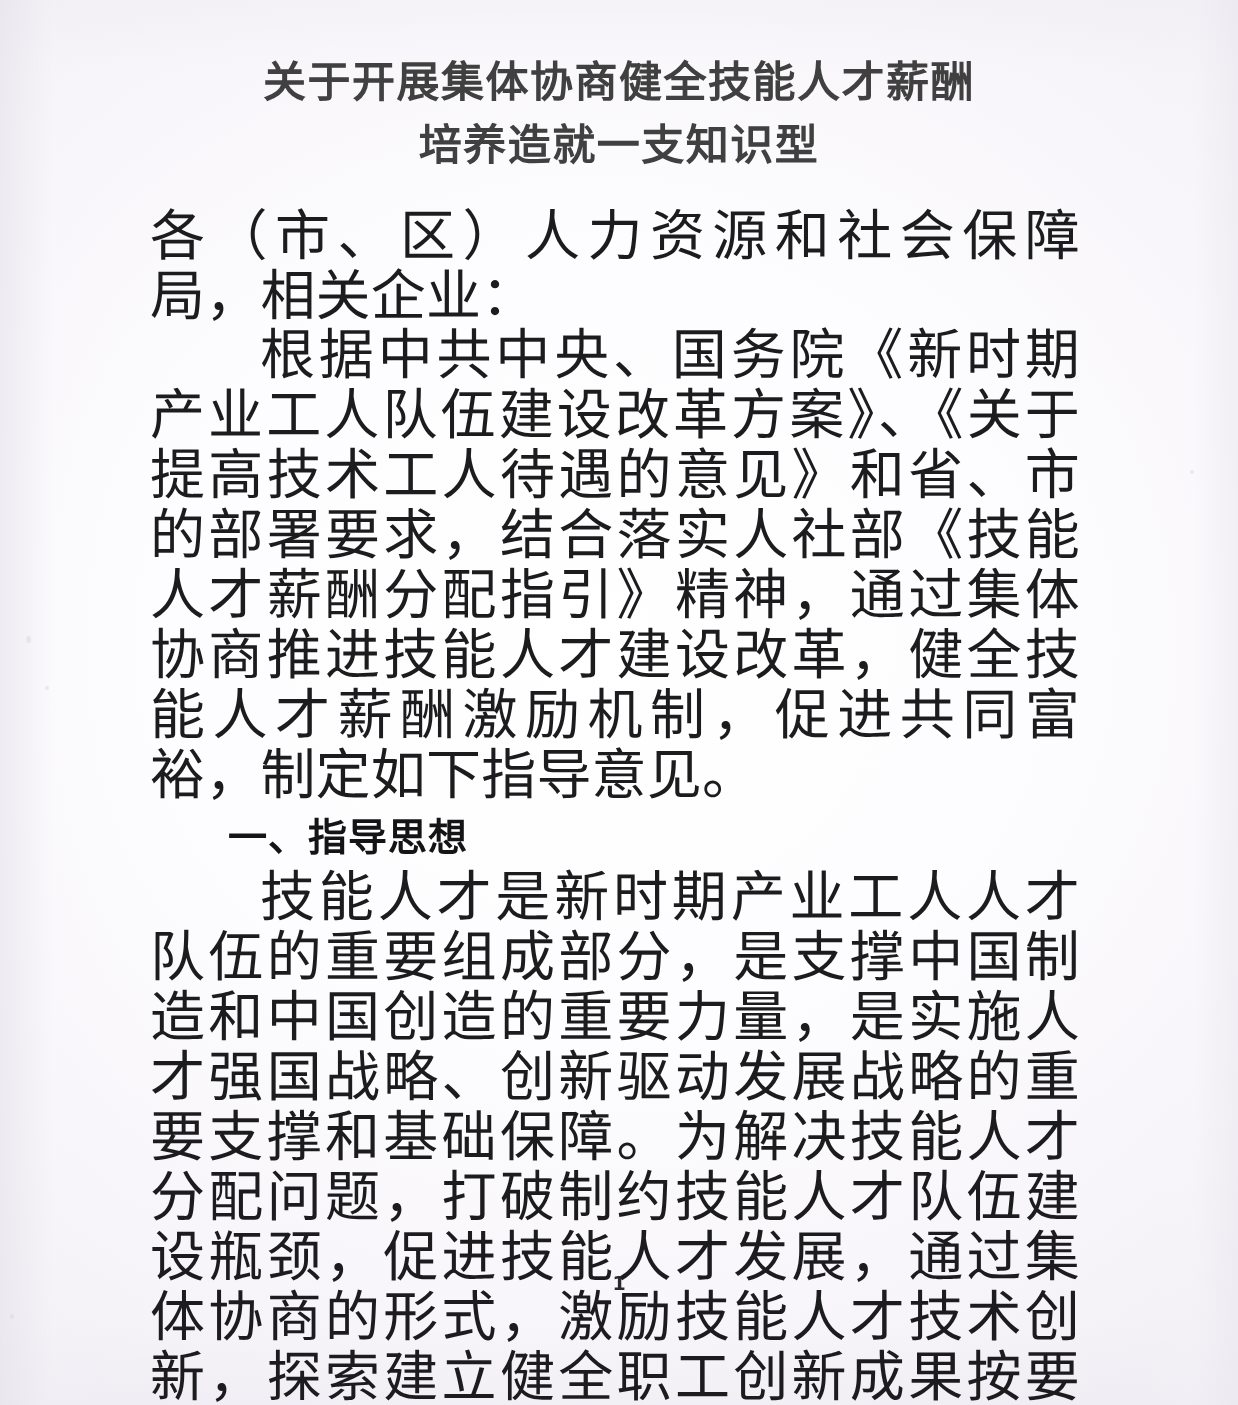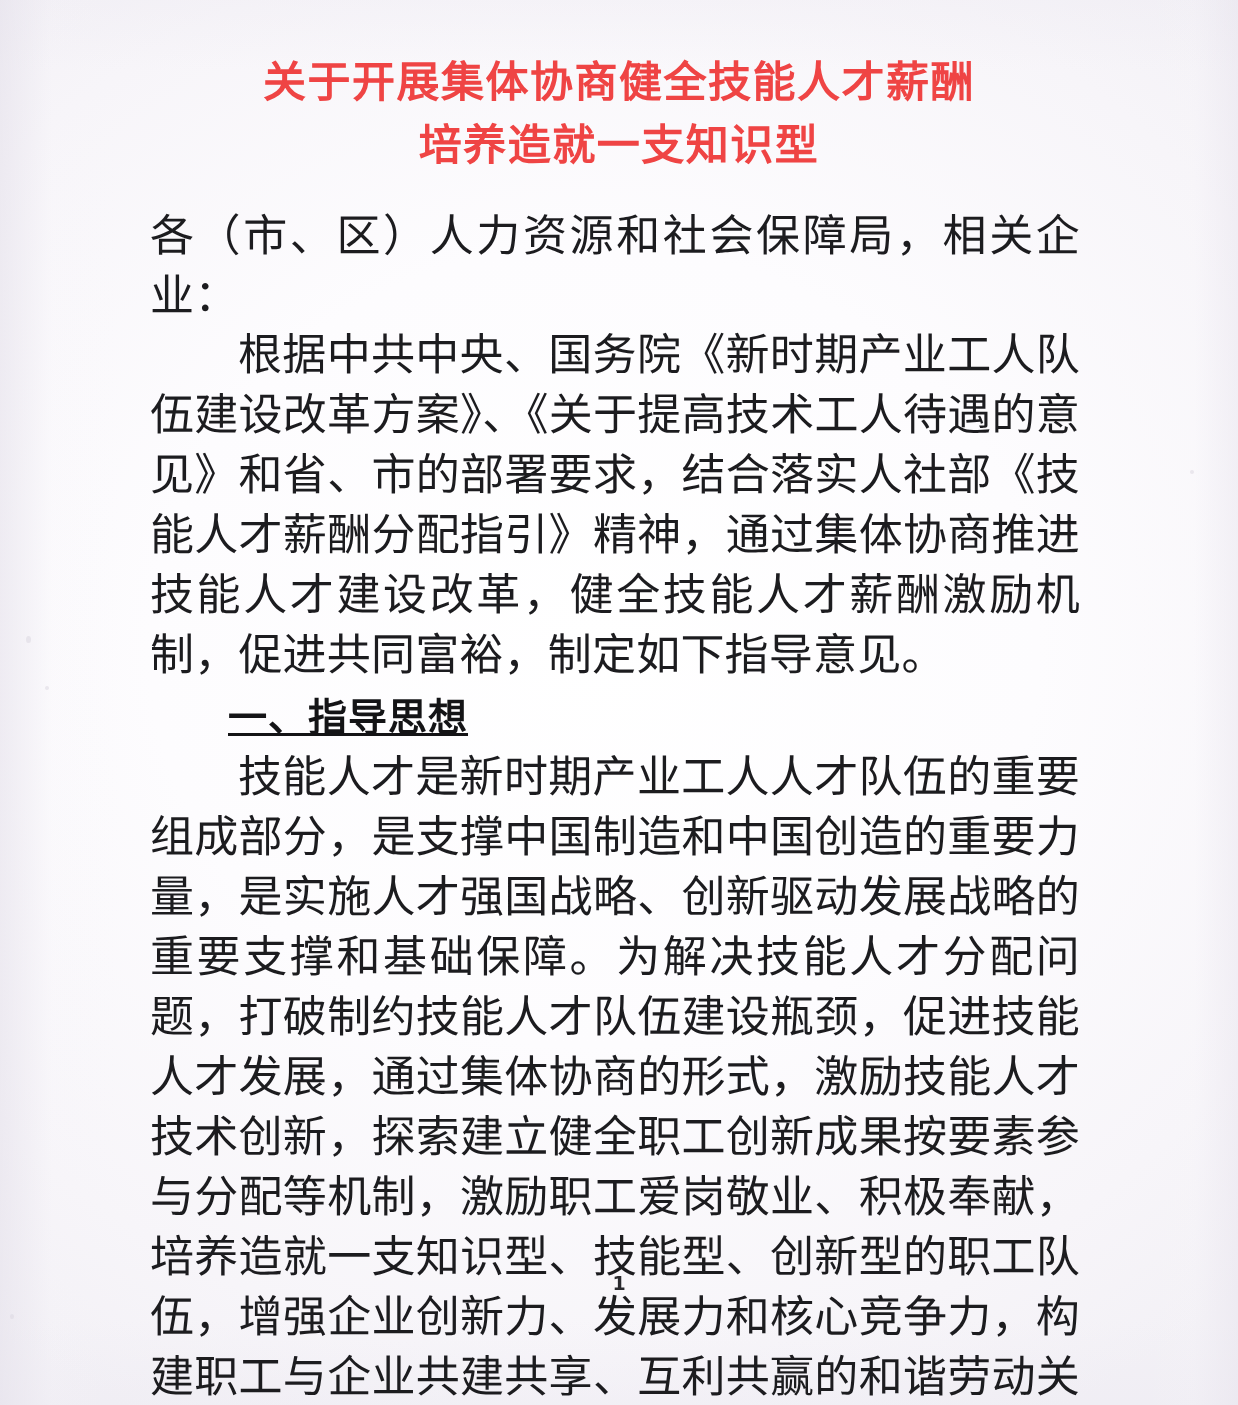--- a/index.html
+++ b/index.html
@@ -52,33 +52,33 @@
     position: absolute;
     left: 0;
     right: 0;
     top: 22px;
     text-align: center;
     font-family: "DejaVu Sans", "Liberation Sans", sans-serif;
     font-weight: 700;
     font-size: 43px;
     line-height: 63px;
     letter-spacing: 1.5px;
-    color: #ef4444;
+    color: #404040;
   }
   .doc-title .tline { display: block; white-space: nowrap; }
 
   
   .body-block {
     position: absolute;
     left: 150px;
     top: 206px;
     width: 930px;
   }
   .para {
-    font-size: 44px;
+    font-size: 55px;
     line-height: 60px;
     letter-spacing: 0.2px;
     text-align: justify;
     text-align-last: left;
     text-justify: inter-character;
     margin: 0;
     color: #1c1c1f;
     font-family: "DejaVu Serif", "Liberation Serif", serif;
     font-style: normal;
   }
@@ -87,21 +87,20 @@
 
   .section-heading {
     font-family: "DejaVu Sans", "Liberation Sans", sans-serif;
     font-weight: 700;
     font-size: 39px;
     line-height: 60px;
     letter-spacing: 1px;
     text-indent: 2em;
     margin: 0;
     color: #141416;
-    text-decoration: underline;
   }
 
   .gap-xs { height: 2px; }
 
   
   .page-number {
     position: absolute;
     left: 0;
     right: 0;
     top: 1272px;

